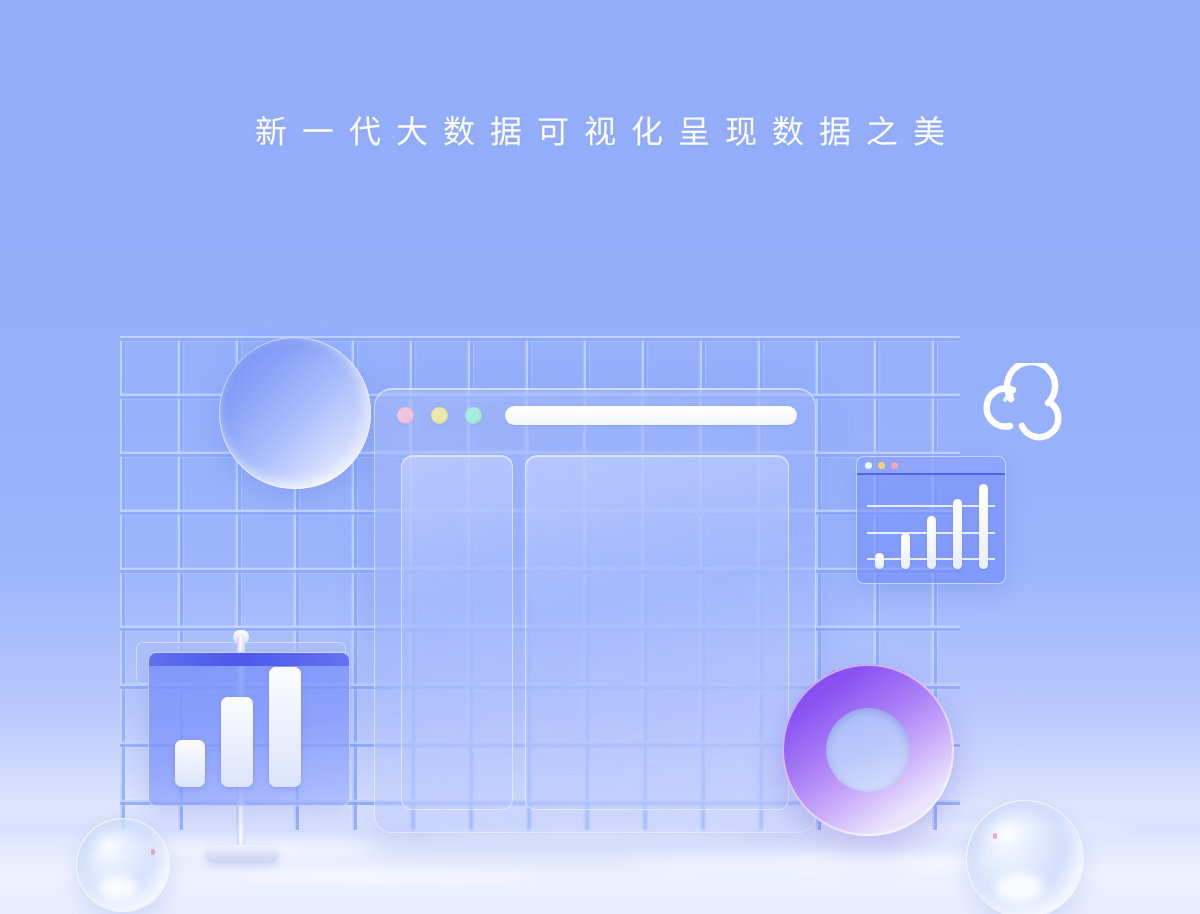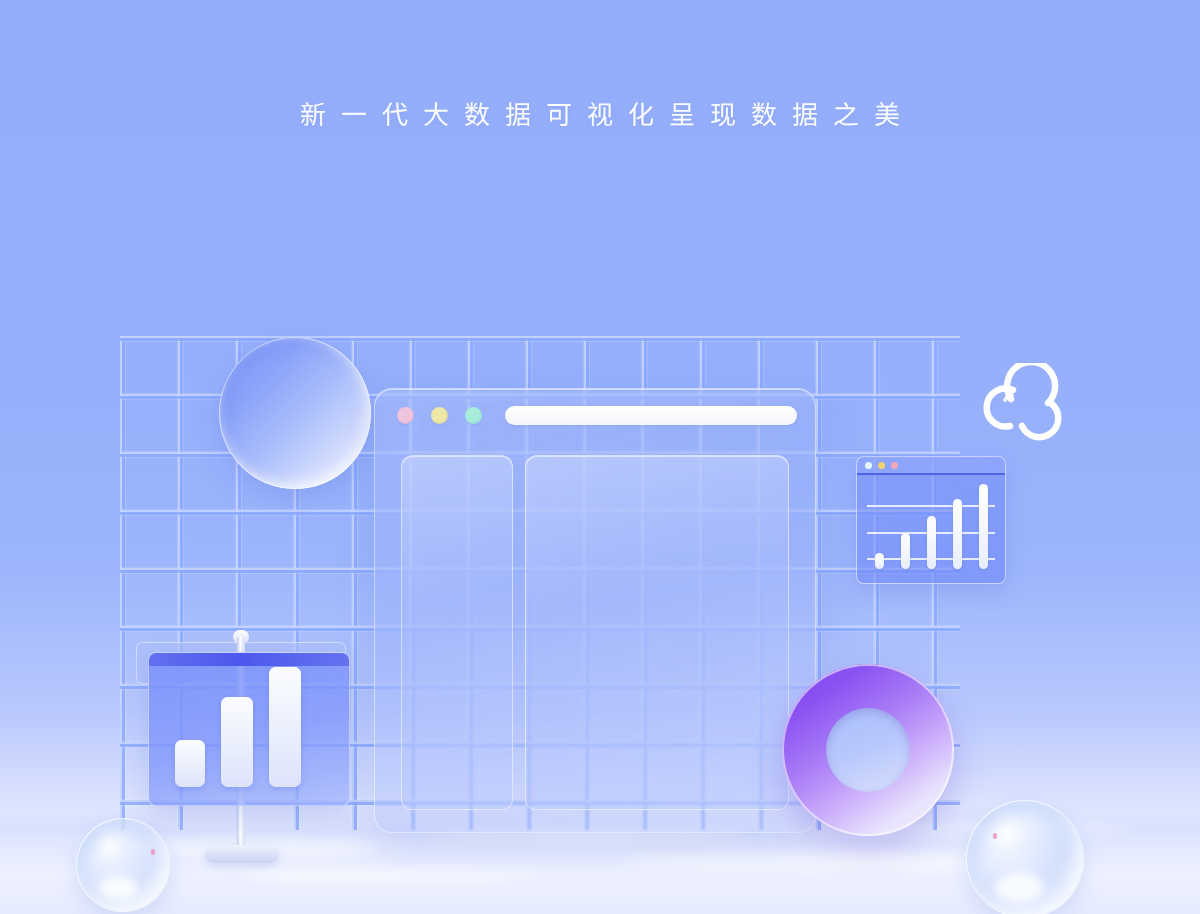--- a/index.html
+++ b/index.html
@@ -297,23 +297,23 @@
   .hero-title {
     margin-top: 22px;
     color: #ffffff;
     font-size: 98px;
     line-height: 1.06;
     font-weight: 700;
     letter-spacing: 1px;
     text-shadow: 0 4px 18px rgba(70,100,205,0.22);
   }
   .hero-sub {
-    margin-top: 14px;
+    margin-top: 28px;
     color: #ffffff;
-    font-size: 26px;
+    font-size: 32px;
     line-height: 1;
     font-weight: 400;
     letter-spacing: 15px;
     text-indent: 15px;
     opacity: 0.97;
     text-shadow: 0 2px 8px rgba(80,110,210,0.16);
   }
 </style>
 </head>
 <body>

